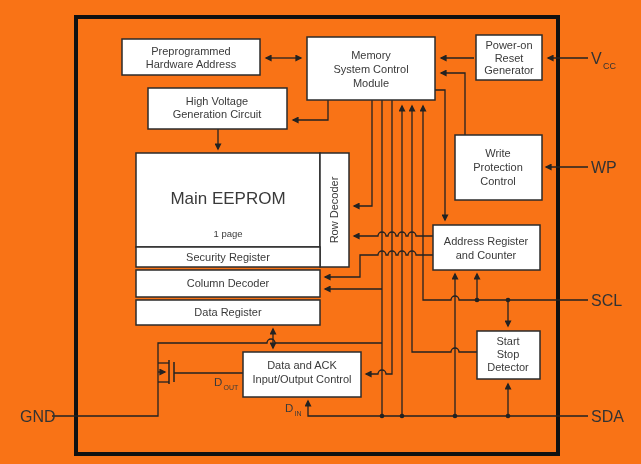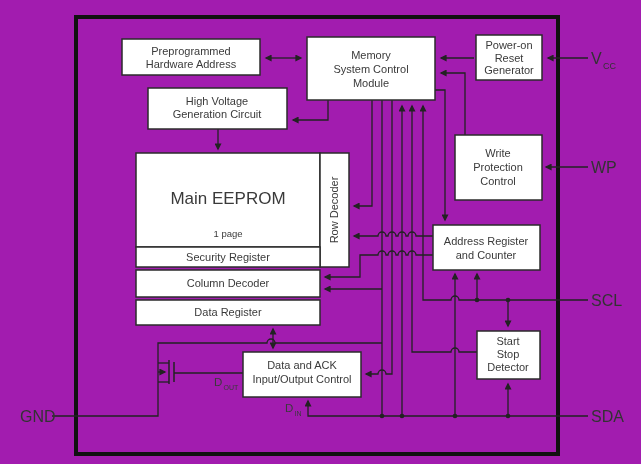--- a/index.html
+++ b/index.html
@@ -1,16 +1,16 @@
 <!DOCTYPE html>
 <html><head>
 <meta charset="utf-8">
 <style>
   html,body{margin:0;padding:0;background:#ffffff;}
-  .stage{width:641px;height:464px;position:relative;background:#a21caf;overflow:hidden;}
+  .stage{width:641px;height:464px;position:relative;background:#f97316;overflow:hidden;}
   svg{display:block;}
   .box{fill:#ffffff;stroke:#2b2b2b;stroke-width:1.5px;}
   .border{fill:none;stroke:#111111;stroke-width:4px;}
   .wire{fill:none;stroke:#222222;stroke-width:1.3px;}
   .wire2{fill:none;stroke:#222222;stroke-width:1.5px;}
   .dot{fill:#222222;stroke:none;}
   text{font-family:"Liberation Sans","DejaVu Sans",sans-serif;fill:#3a3a3a;}
   .lbl{font-size:11px;text-anchor:middle;}
   .big{font-size:17px;text-anchor:middle;}
   .pg{font-size:9.5px;text-anchor:middle;}

